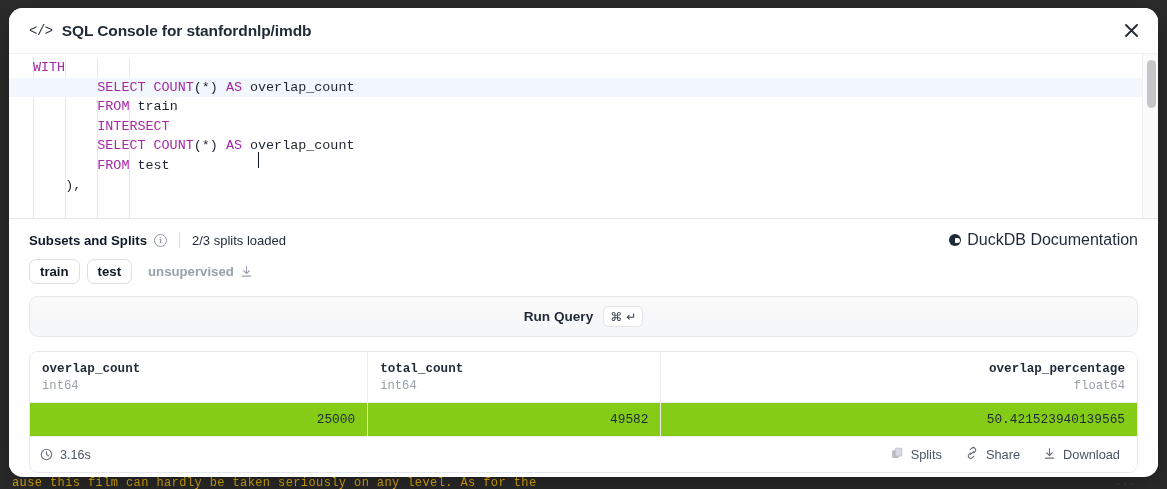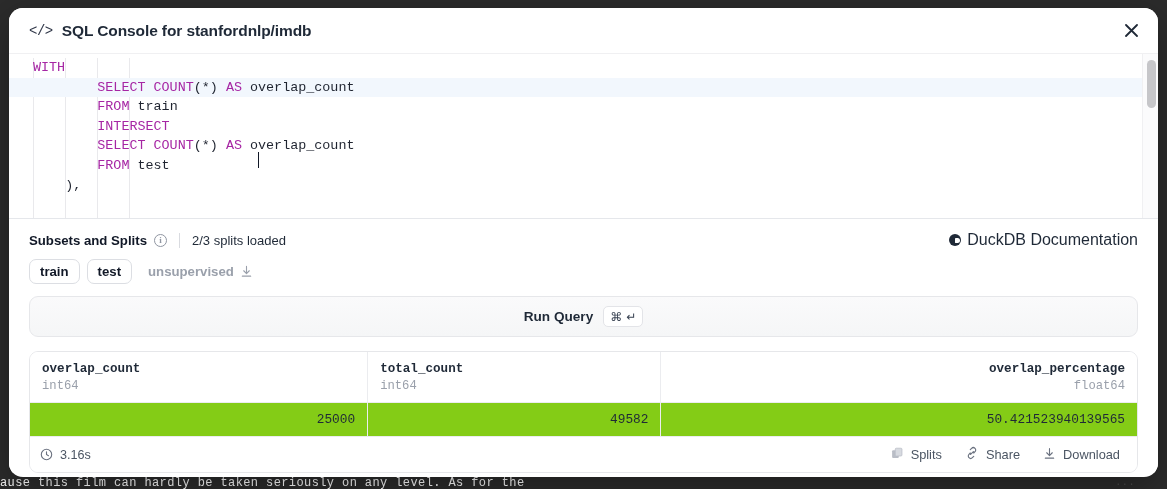--- a/index.html
+++ b/index.html
@@ -10,25 +10,25 @@
     background: #2a2a2a;
   }
 
   
   #backdrop {
     position: absolute; inset: 0;
     background: #2c2c2c;
   }
   #bg-text {
     position: absolute;
-    left: 0; top: 476px;
+    left: 12px; top: 476px;
     white-space: nowrap;
     font-family: "Liberation Mono", monospace;
     font-size: 12px;
-    color: #ffffff;
+    color: #eab308;
     letter-spacing: .4px;
   }
   #bg-text-right {
     position: absolute;
     left: 1115px; top: 476px;
     font-family: "Liberation Mono", monospace;
     font-size: 11px;
     color: #4a4a4a;
   }
 

